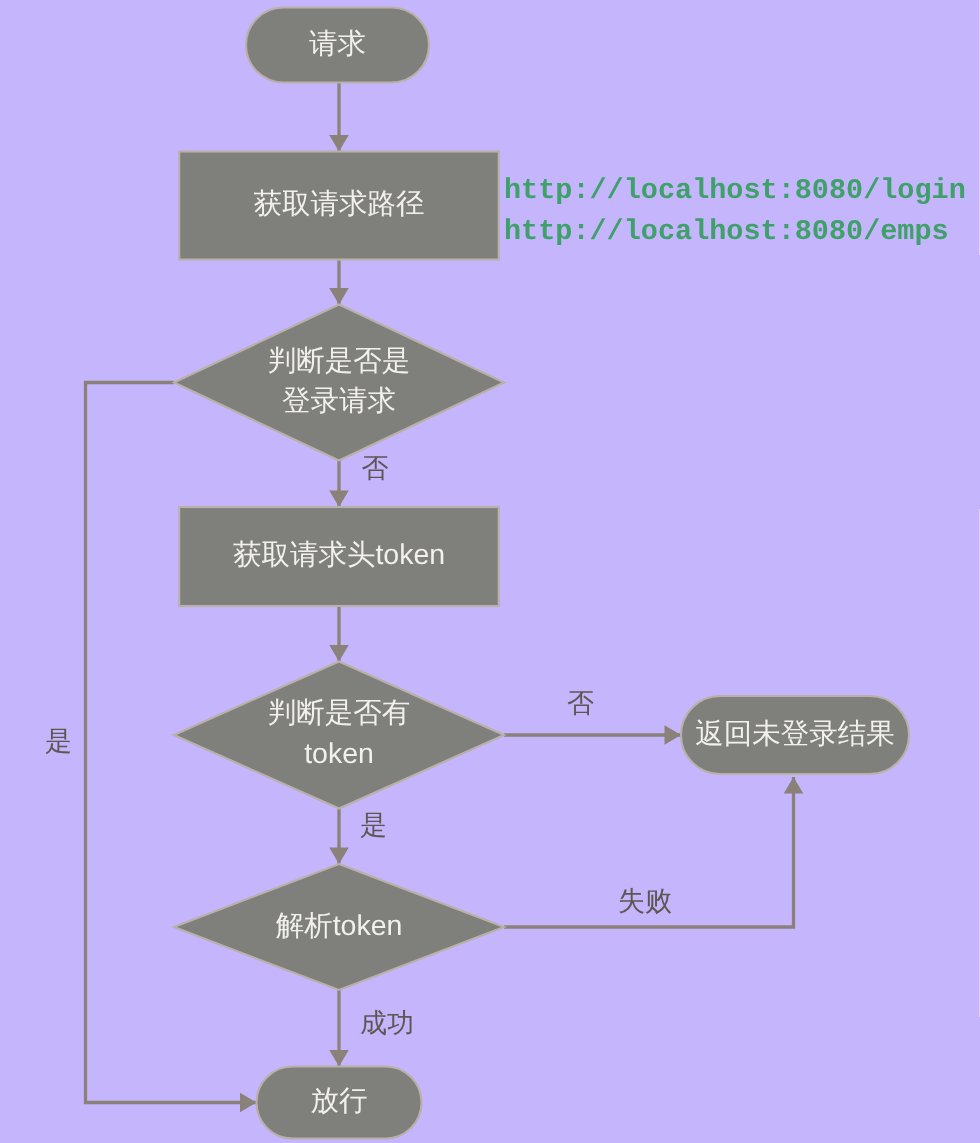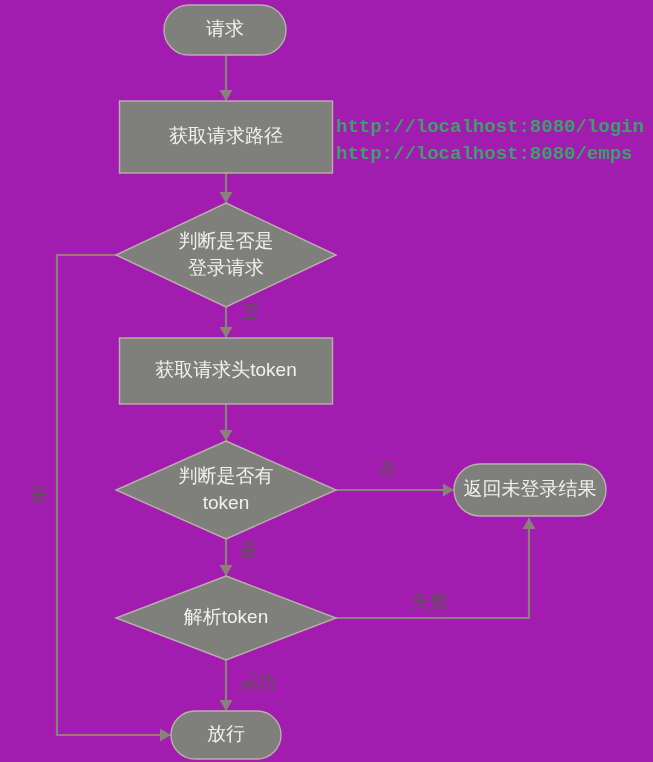--- a/index.html
+++ b/index.html
@@ -11,21 +11,21 @@
   body {
     width: 653px;
     height: 762px;
     font-family: "Liberation Sans", "DejaVu Sans", sans-serif;
     overflow: hidden;
   }
   #diagram-root {
     position: relative;
     width: 653px;
     height: 762px;
-    background: #a21caf;
+    background: #c4b5fd;
   }
   svg#flow-svg {
     display: block;
     width: 653px;
     height: 762px;
   }
   .node-shape {
     fill: #7f807c;
     stroke: #b9b0a8;
     stroke-width: 1.4;

